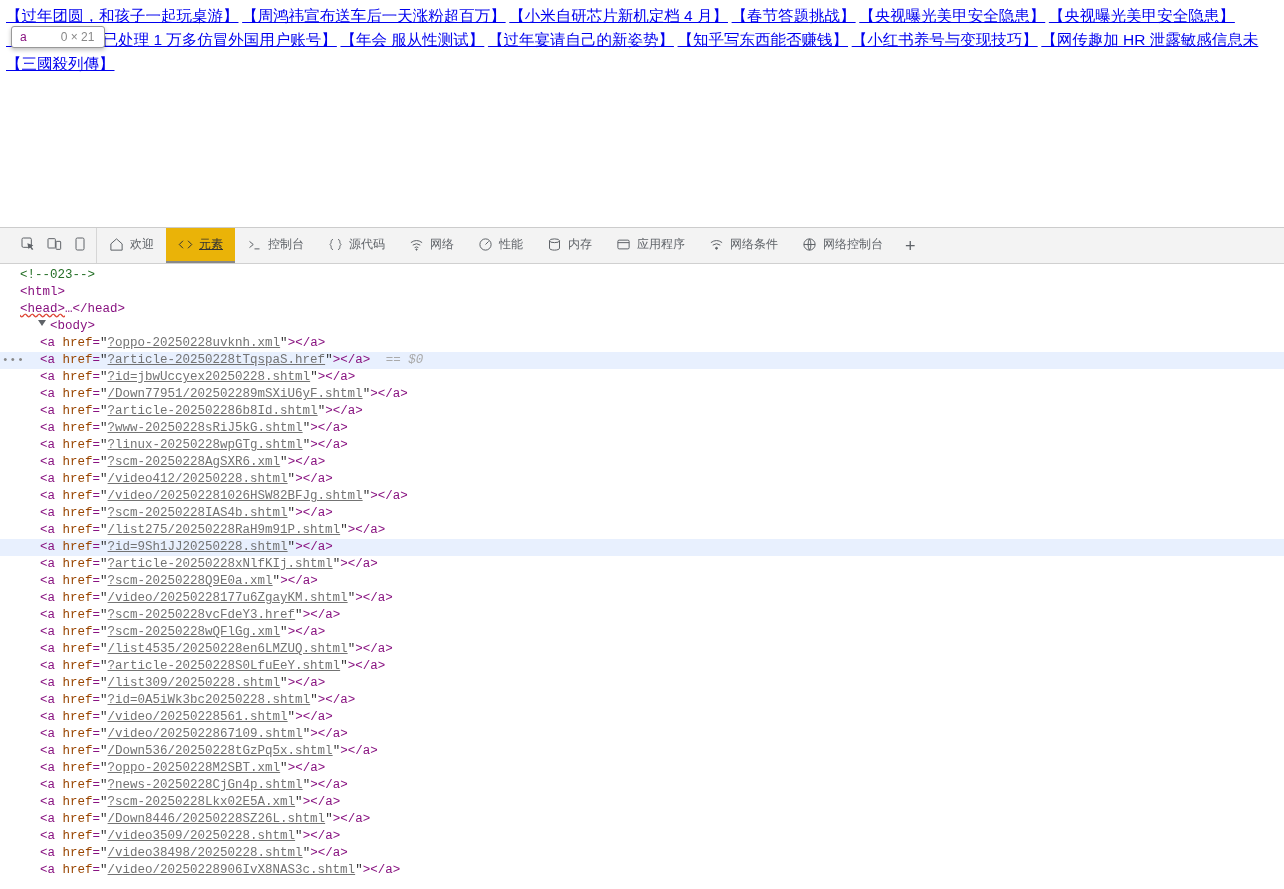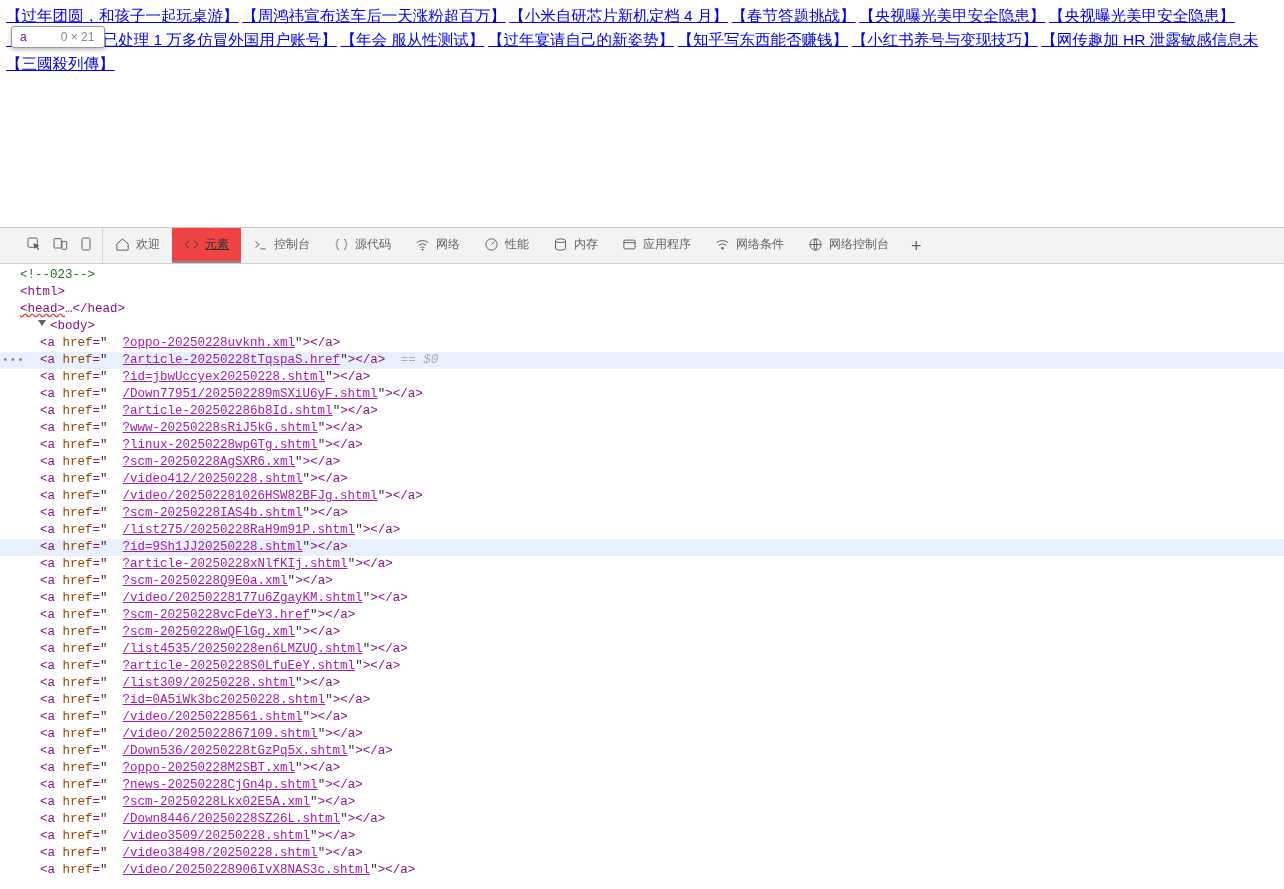--- a/index.html
+++ b/index.html
@@ -55,21 +55,21 @@
     flex-direction: column;
     border-top: 1px solid #ccc;
     font-size: 12px;
   }
   .dt-toolbar {
     display: flex;
     align-items: center;
     height: 36px;
     background: #f3f3f3;
     border-bottom: 1px solid #d0d0d0;
-    padding: 0 18px;
+    padding: 0 12px;
     gap: 0;
   }
   .dt-tb-group {
     display: flex;
     align-items: center;
     border-right: 1px solid #d6d6d6;
     padding: 0 8px;
     gap: 10px;
     height: 100%;
   }
@@ -85,21 +85,21 @@
     gap: 6px;
     padding: 0 12px;
     height: 100%;
     color: #5f6368;
     cursor: default;
     border-bottom: 2px solid transparent;
   }
   .dt-tab.active {
     color: #333;
     border-bottom: 2px solid #888;
-    background: #ef4444;
+    background: #eab308;
     text-decoration: underline;
   }
   .dt-tab .ticon {
     width: 15px; height: 15px;
     stroke: currentColor; fill: none; stroke-width:1.6;
   }
   .dt-plus {
     padding: 0 10px;
     color: #5f6368;
     font-size: 18px;
@@ -117,21 +117,21 @@
     position: relative;
   }
   .node { padding-left: 20px; }
   .n0 { padding-left: 20px; }
   .n1 { }
   .n2 { padding-left: 40px; }
   .n2b { padding-left: 28px; position: relative; margin-left: 22px;}
   .tag-c   { color: #881280; } 
   .attr-n  { color: #994500; } 
   .comment { color: #236e25; margin-top: 14px; }
-  .linkval { color: #a21caf; text-decoration: underline; margin-left: 15px; }
+  .linkval { color: #737373; text-decoration: underline; }
   .sel-row { background: #e8f0fe; }
   .eq0 { color:#aaa; font-style: italic; padding-left:8px;}
   .twisty {
     position: absolute;
     left: 16px;
     top: 2px;
     width: 0; height: 0;
     border-left: 4px solid transparent;
     border-right: 4px solid transparent;
     border-top: 6px solid #5f6368;

